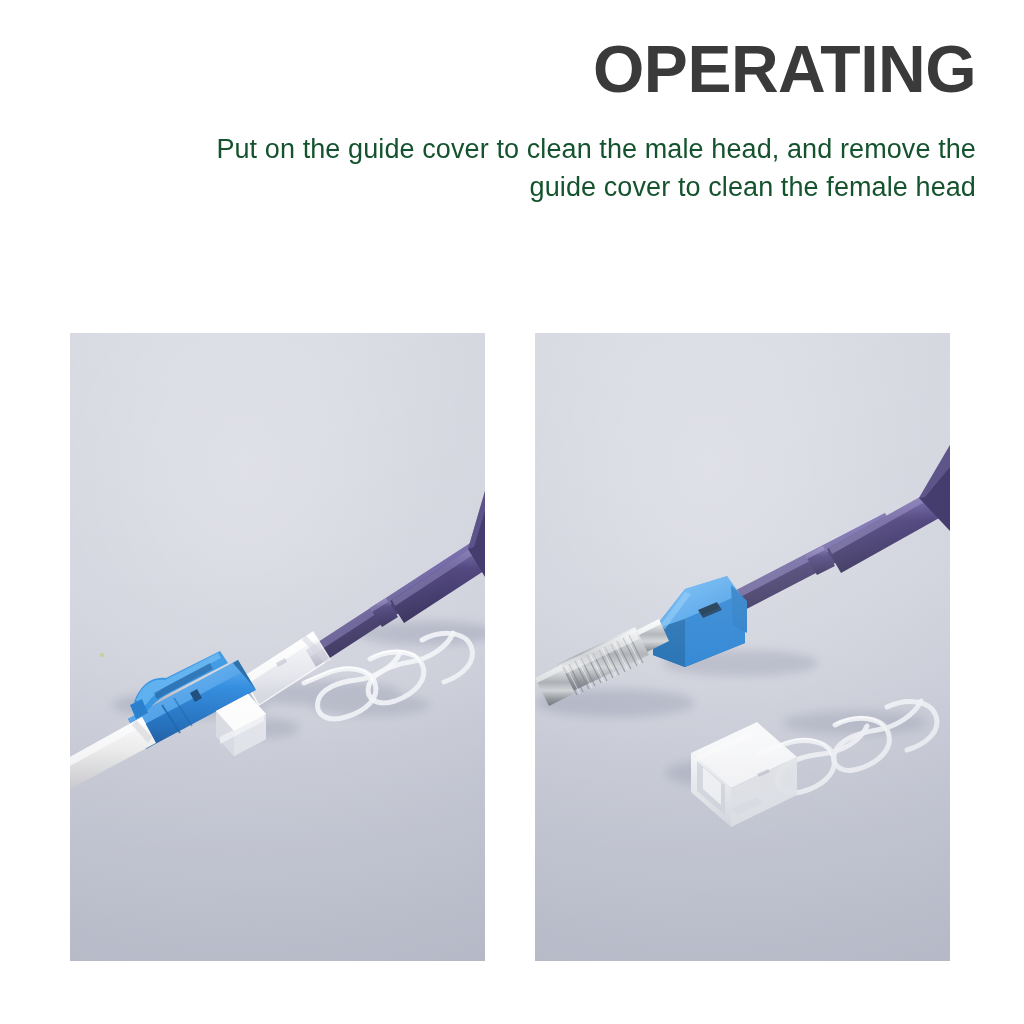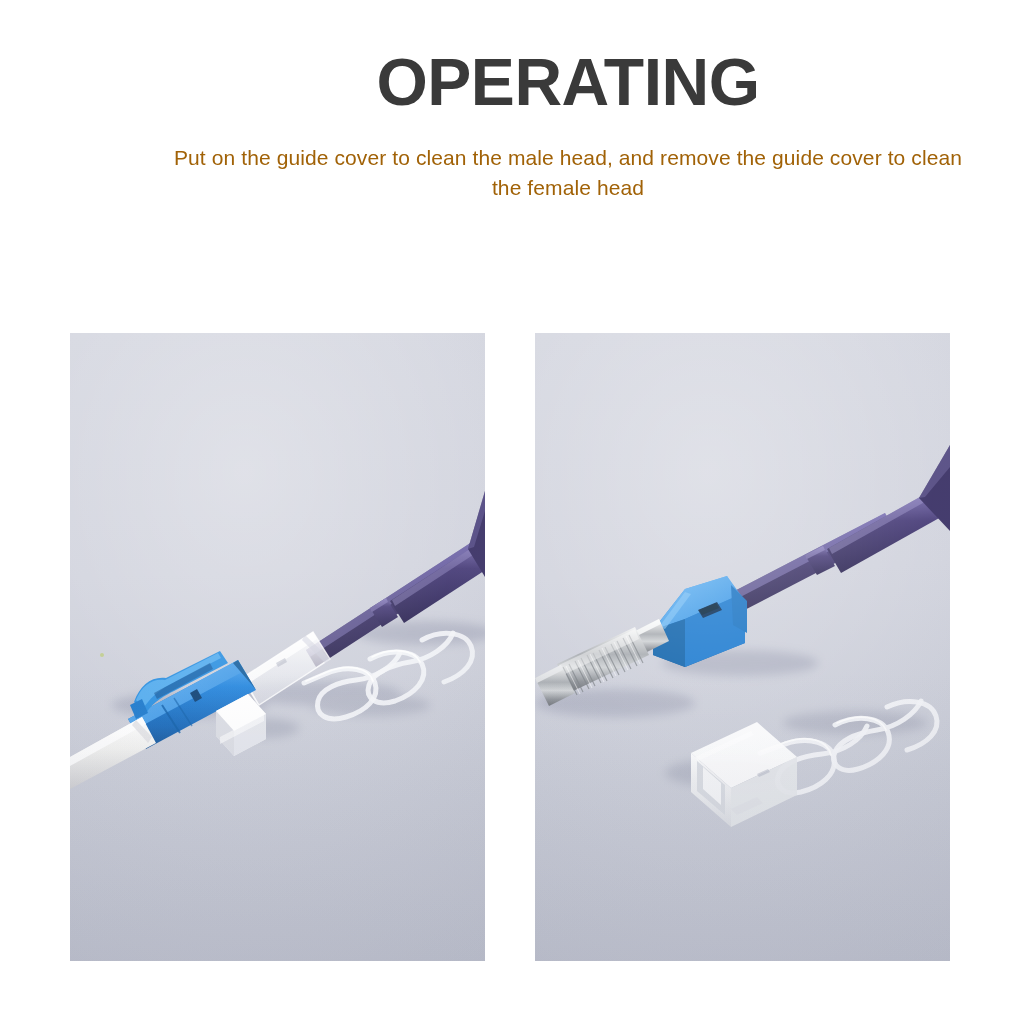--- a/index.html
+++ b/index.html
@@ -10,38 +10,37 @@
     font-family:"Liberation Sans","DejaVu Sans",sans-serif;
     overflow:hidden;
     position:relative;
   }
   .page{position:relative;width:1024px;height:1024px;}
 
   
   .header{
     position:absolute;
     left:160px; top:36px; width:816px;
-    text-align:center;
-    margin-top:13px;
+    text-align:right;
   }
   .title{
     font-size:66px;
     font-weight:bold;
     line-height:1.03;
     letter-spacing:-0.5px;
     color:#3a3a3a;
     margin:0;
     white-space:nowrap;
   }
   .title .line2{display:block;}
   .subtitle{
     margin:26px 0 0 0;
-    font-size:21px;
+    font-size:27px;
     line-height:1.42;
-    color:#a16207;
+    color:#14532d;
     font-weight:normal;
     letter-spacing:0.1px;
   }
 
   
   .panels{
     position:absolute;
     left:70px; top:333px;
     width:880px; height:628px;
   }

